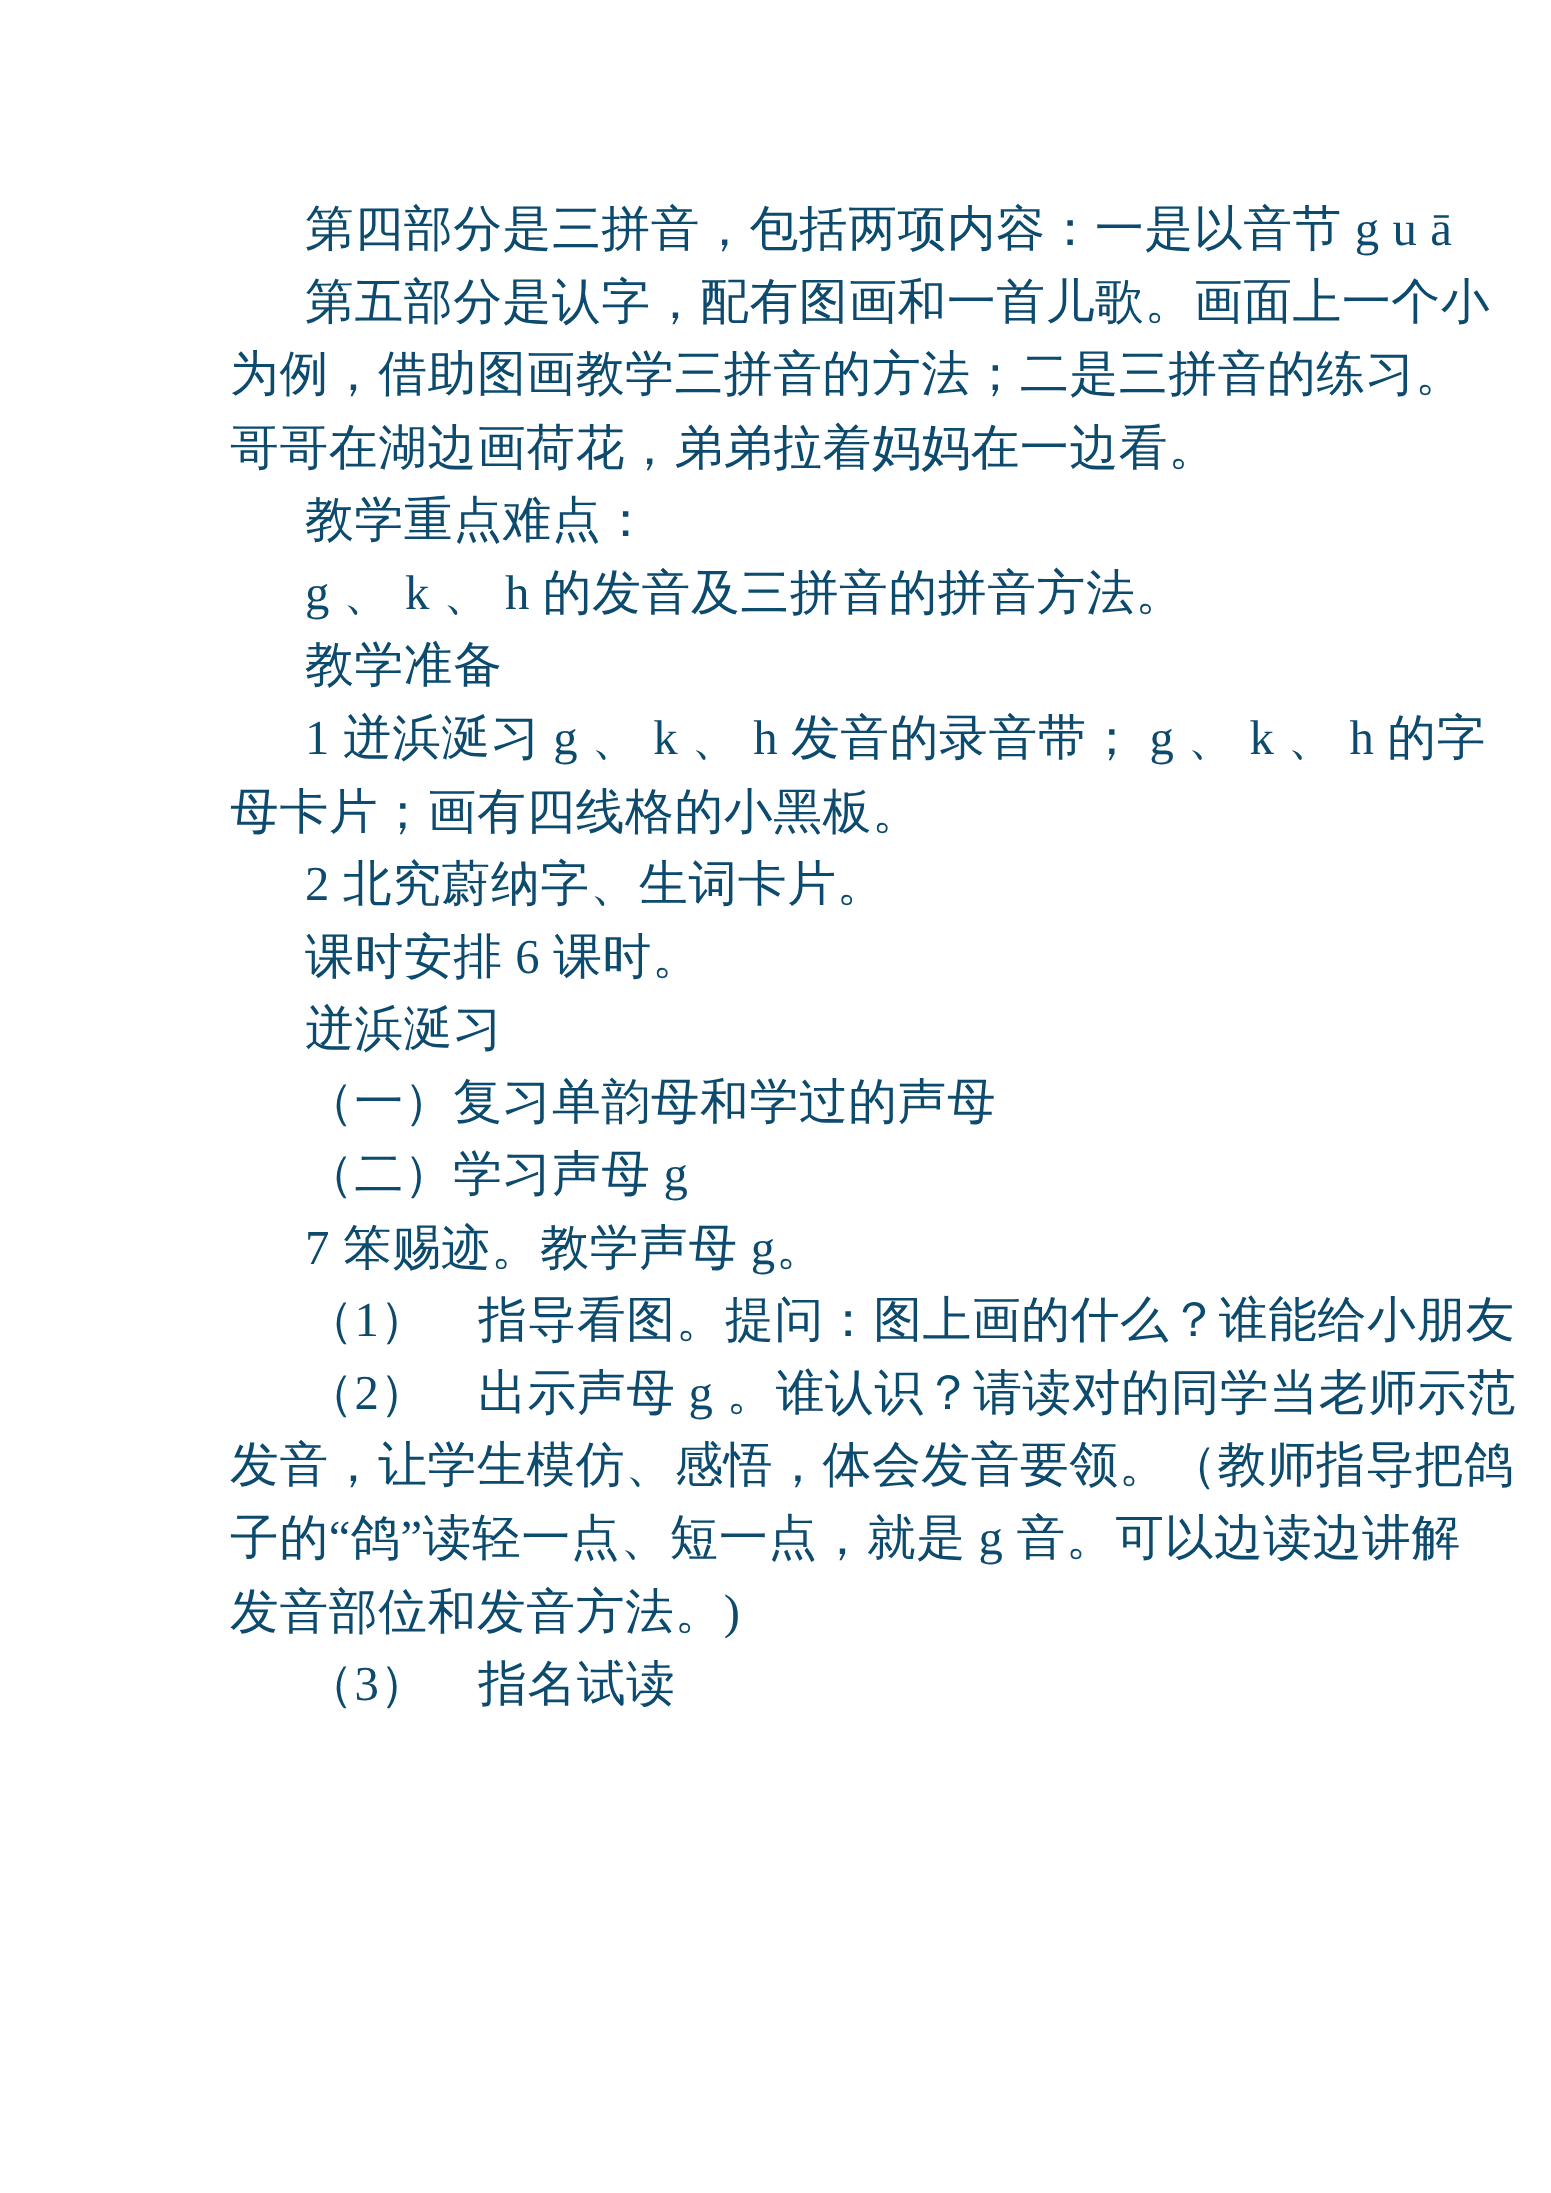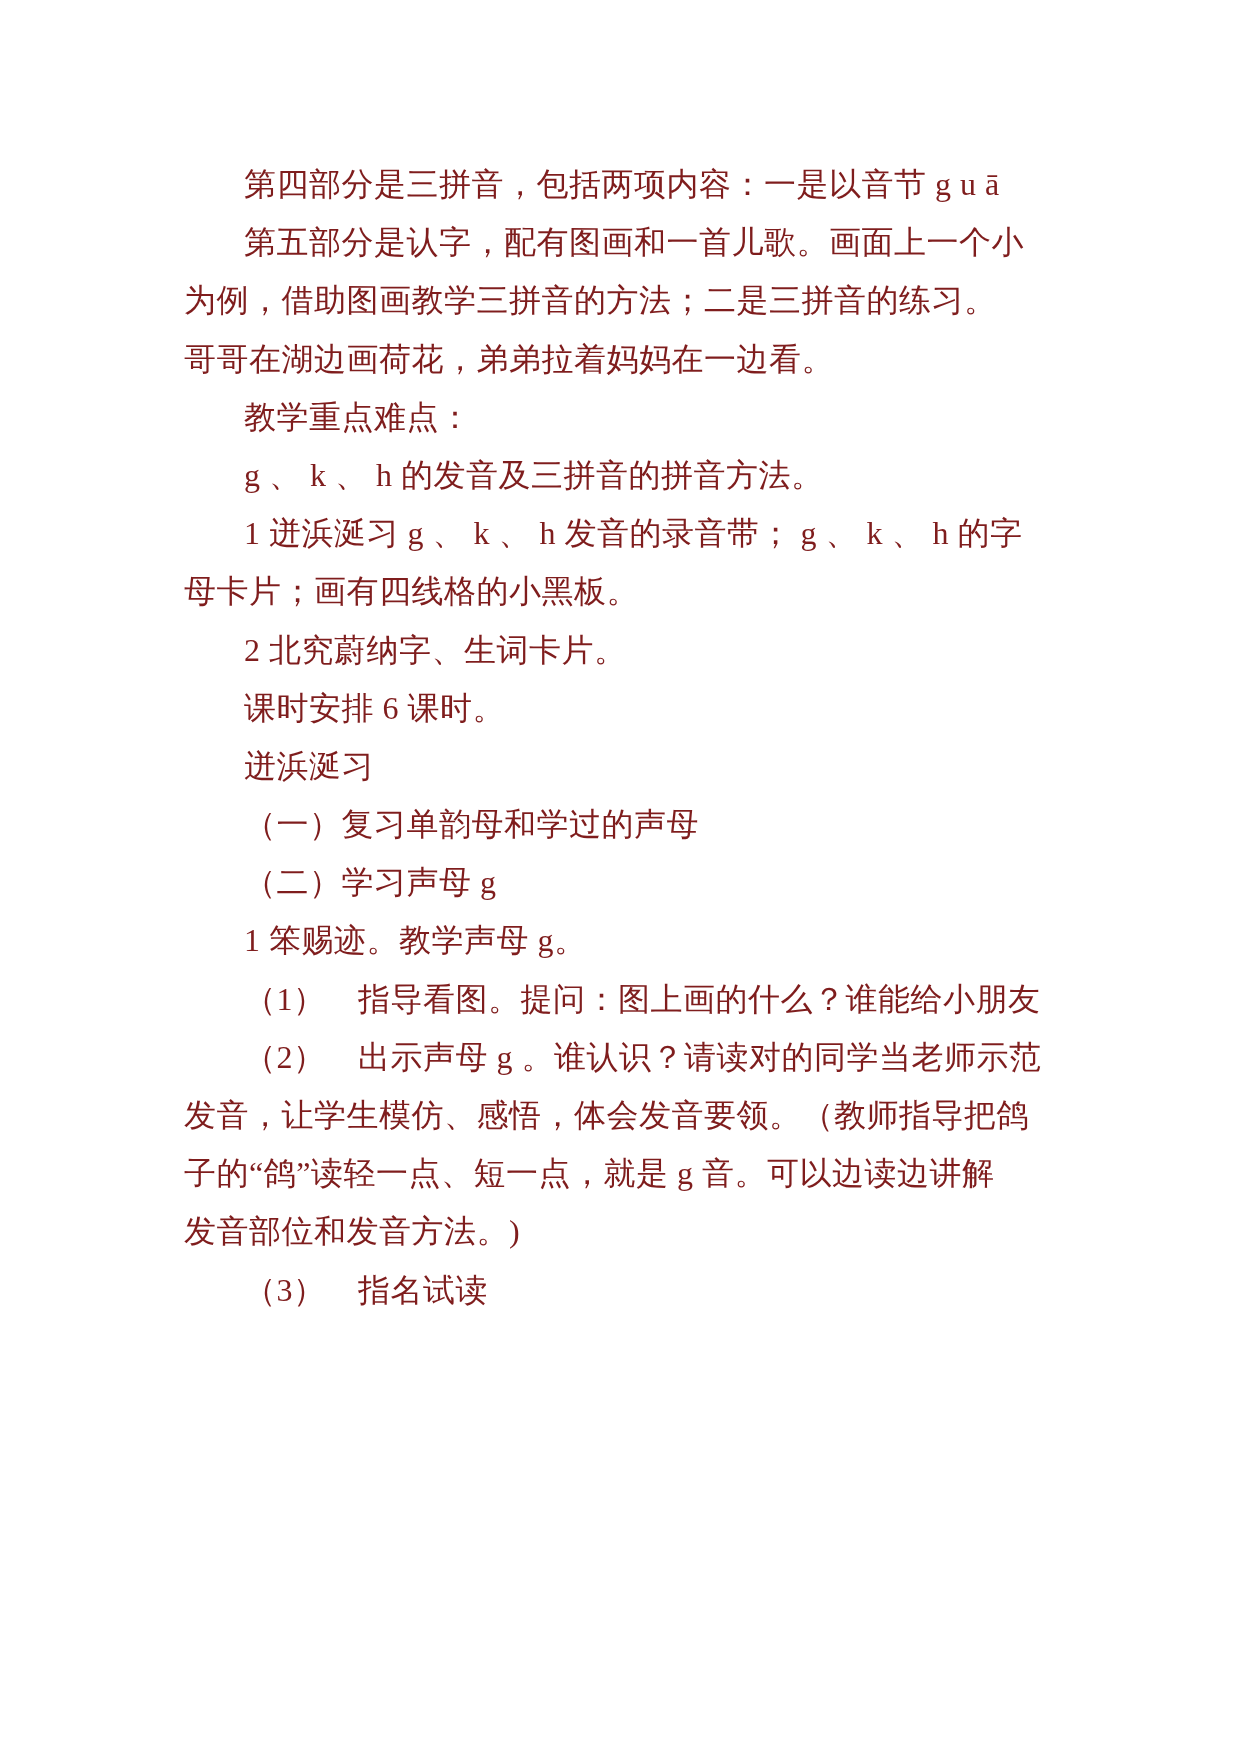--- a/index.html
+++ b/index.html
@@ -15,51 +15,52 @@
     overflow: hidden;
     font-family: "Liberation Serif", serif;
   }
   .text-block {
     position: absolute;
     left: 184px;
     top: 155px;
     width: 960px;
   }
   .line {
-    font-size: 32px;
+    font-size: 39px;
     height: 58.2px;
     line-height: 58.2px;
     letter-spacing: 0.5px;
-    color: #7f1d1d;
+    color: #0c4a6e;
     white-space: pre;
     font-weight: 400;
   }
   .line.indent {
     padding-left: 60px;
   }
 </style>
 </head>
 <body>
 
 <div class="page">
   <div class="text-block">
       <div class="line indent">第四部分是三拼音，包括两项内容：一是以音节 g u ā</div>
       <div class="line indent">第五部分是认字，配有图画和一首儿歌。画面上一个小</div>
       <div class="line">为例，借助图画教学三拼音的方法；二是三拼音的练习。</div>
       <div class="line">哥哥在湖边画荷花，弟弟拉着妈妈在一边看。</div>
       <div class="line indent">教学重点难点：</div>
       <div class="line indent">g 、 k 、 h 的发音及三拼音的拼音方法。</div>
+      <div class="line indent">教学准备</div>
       <div class="line indent">1 迸浜涎习 g 、 k 、 h 发音的录音带； g 、 k 、 h 的字</div>
       <div class="line">母卡片；画有四线格的小黑板。</div>
       <div class="line indent">2 北究蔚纳字、生词卡片。</div>
       <div class="line indent">课时安排 6 课时。</div>
       <div class="line indent">迸浜涎习</div>
       <div class="line indent">（一）复习单韵母和学过的声母</div>
       <div class="line indent">（二）学习声母 g</div>
-      <div class="line indent">1 笨赐迹。教学声母 g。</div>
+      <div class="line indent">7 笨赐迹。教学声母 g。</div>
       <div class="line indent">（1）　指导看图。提问：图上画的什么？谁能给小朋友</div>
       <div class="line indent">（2）　出示声母 g 。谁认识？请读对的同学当老师示范</div>
       <div class="line">发音，让学生模仿、感悟，体会发音要领。（教师指导把鸽</div>
       <div class="line">子的“鸽”读轻一点、短一点，就是 g 音。可以边读边讲解</div>
       <div class="line">发音部位和发音方法。)</div>
       <div class="line indent">（3）　指名试读</div>
     </div>
 </div>
 
 </body></html>

